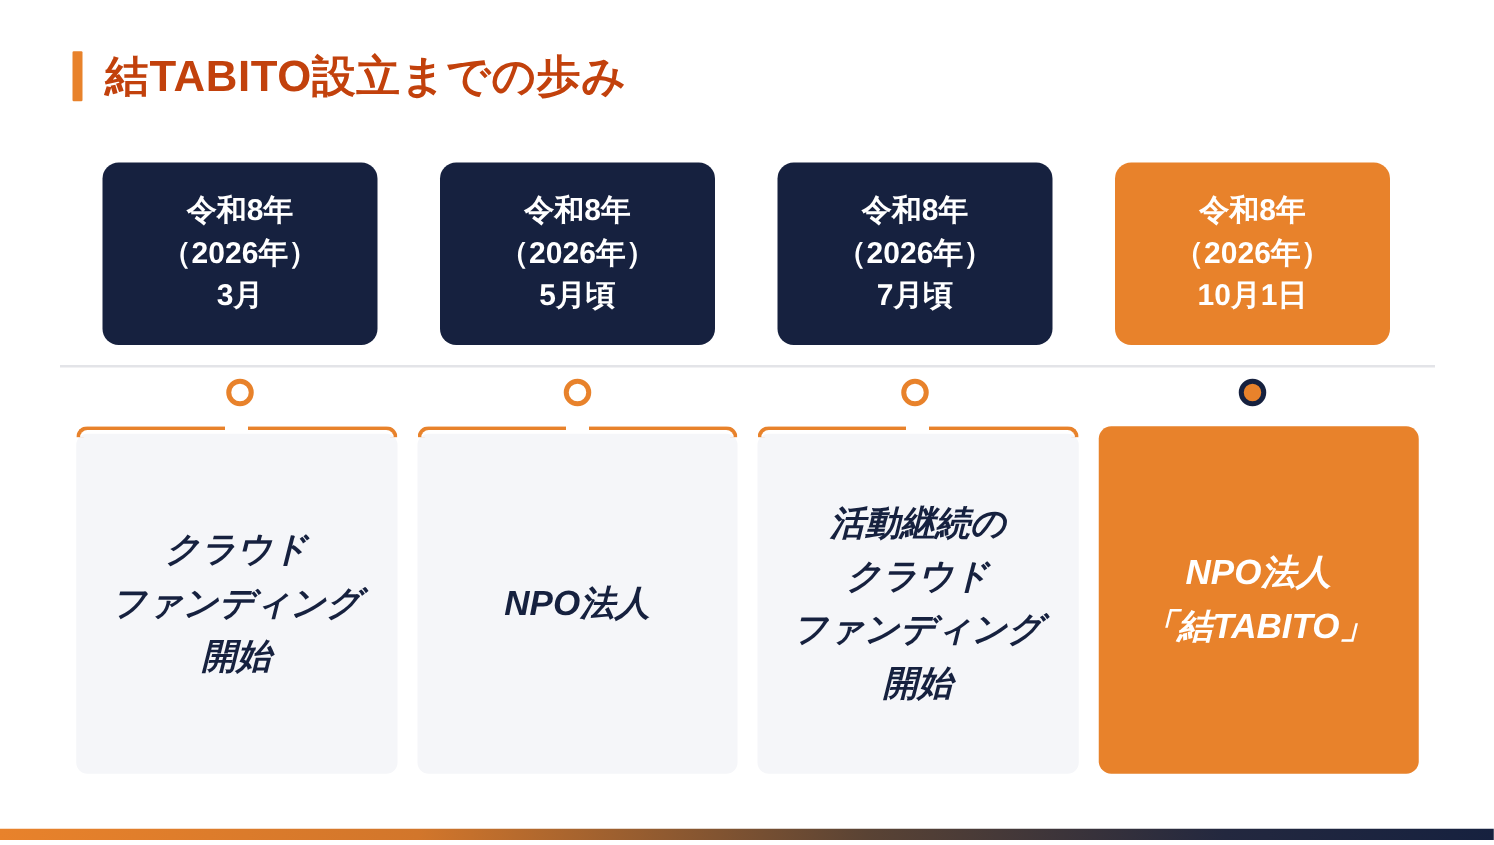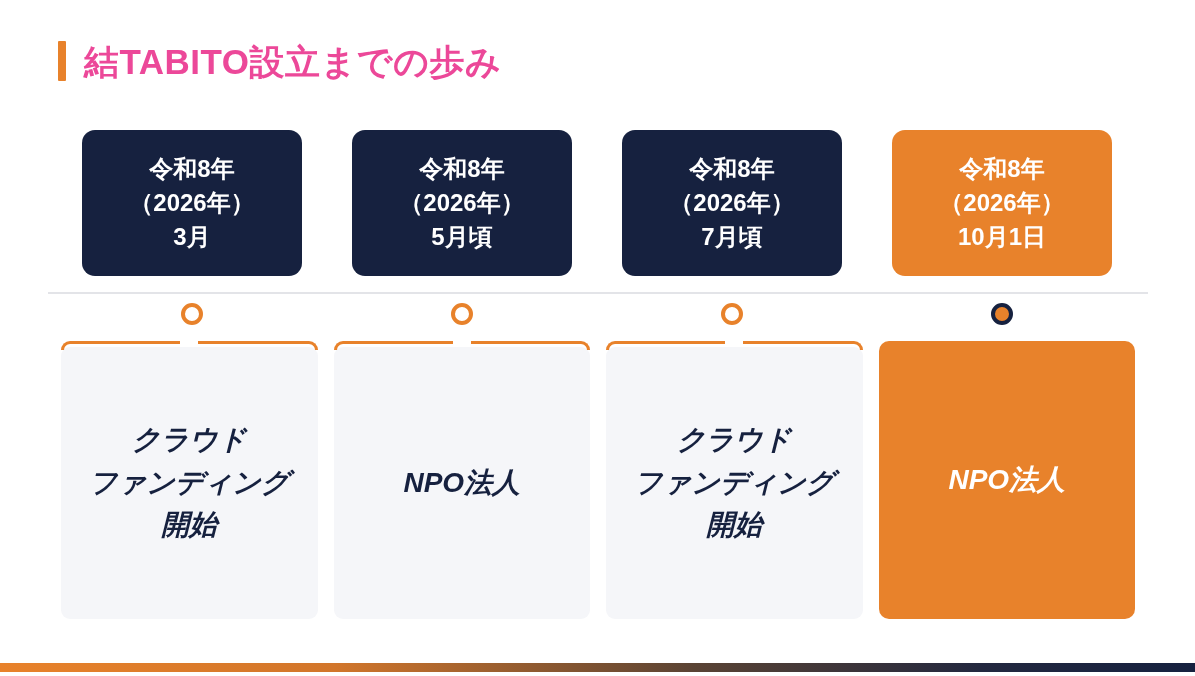--- a/index.html
+++ b/index.html
@@ -30,21 +30,21 @@
     width: 8px;
     height: 40px;
     background: #E8822B;
     border-radius: 1px;
     margin-right: 18px;
     flex: 0 0 auto;
   }
   .title-text {
     font-size: 35px;
     font-weight: bold;
-    color: #ec4899;
+    color: #c2410c;
     letter-spacing: 0.5px;
     line-height: 1;
     white-space: nowrap;
   }
 
   
   .dates-row {
     position: absolute;
     left: 82px;
     top: 130px;
@@ -260,28 +260,30 @@
   <div class="content-card">
     <div class="top-edge"></div>
     <div class="card-text">
       <div>NPO法人</div>
     </div>
   </div>
 
   <div class="content-card">
     <div class="top-edge"></div>
     <div class="card-text">
+      <div>活動継続の</div>
       <div>クラウド</div>
       <div>ファンディング</div>
       <div>開始</div>
     </div>
   </div>
 
   <div class="content-card is-active">
 
     <div class="card-text">
       <div>NPO法人</div>
+      <div>「結TABITO」</div>
     </div>
   </div>
 
 </div>
 
 <div class="bottom-bar"></div>
 
 </body></html>

